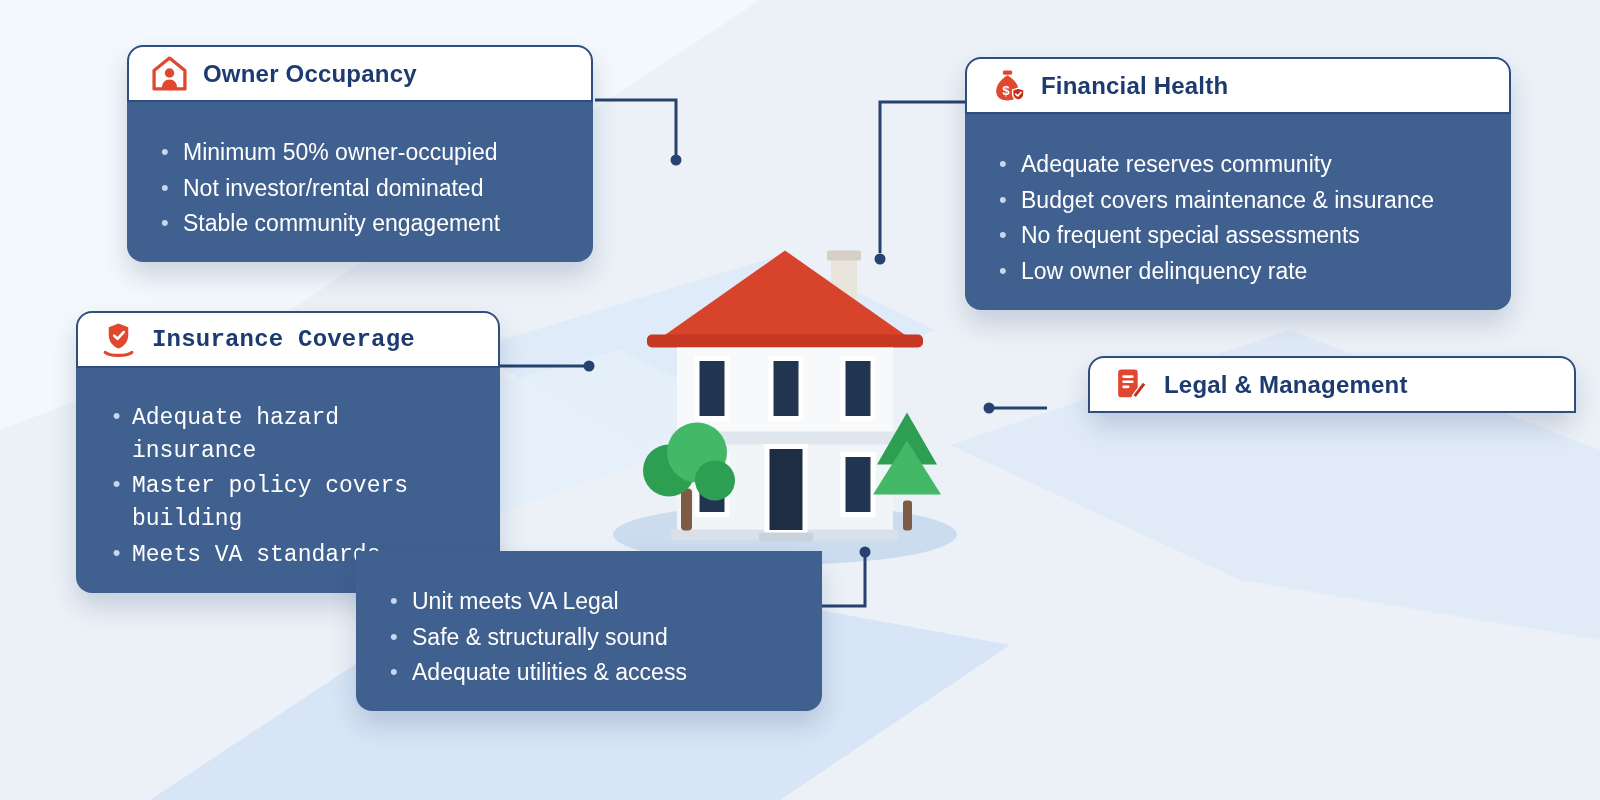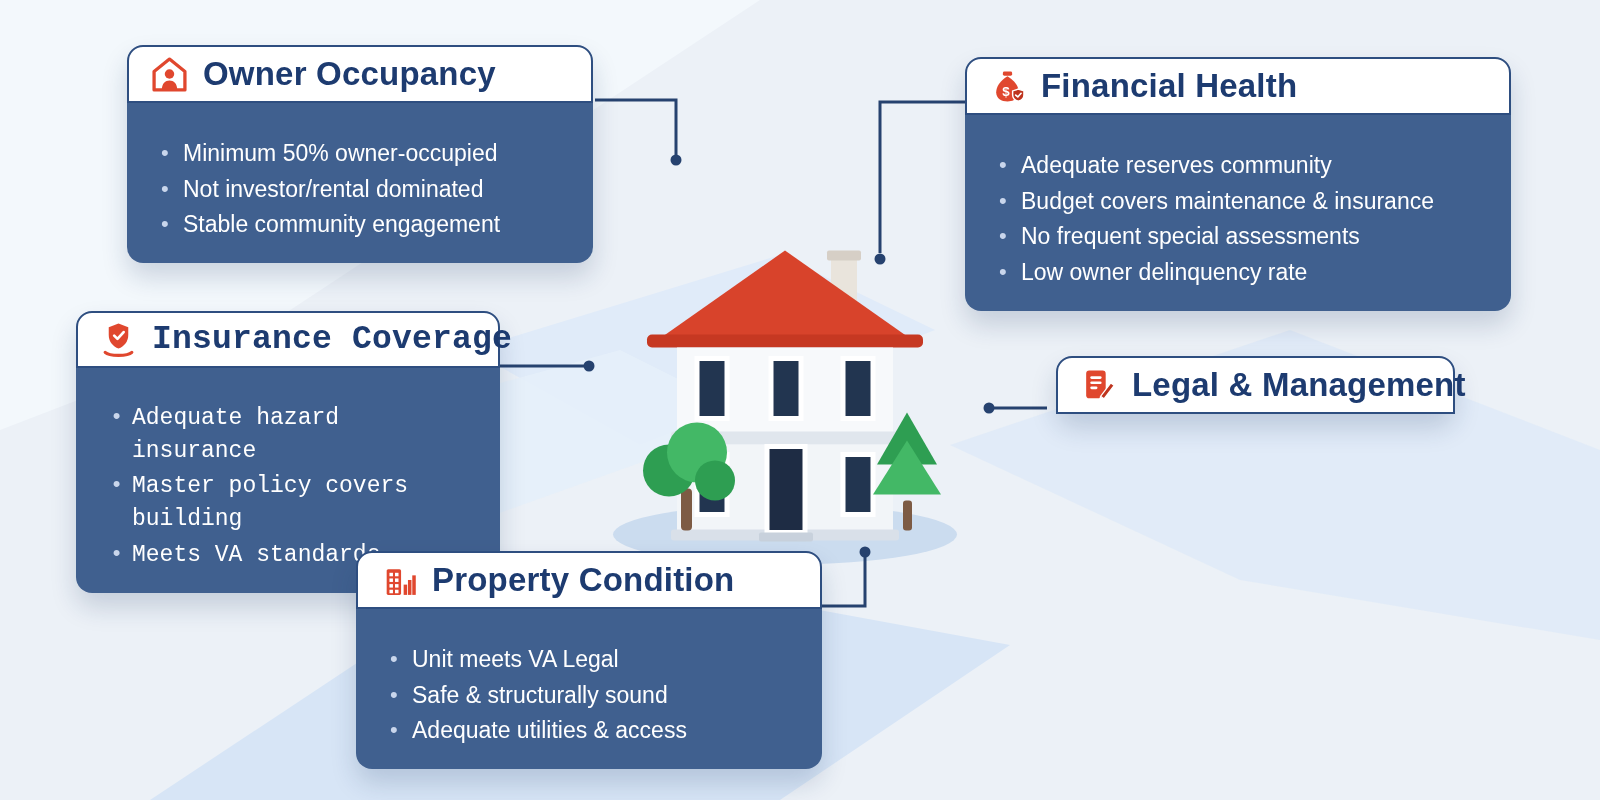--- a/index.html
+++ b/index.html
@@ -25,21 +25,21 @@
     display:flex;align-items:center;gap:15px;
     background:#FFFFFF;
     border:2px solid #2E4E80;
     border-radius:16px 16px 0 0;
     padding:8px 22px;
     box-sizing:border-box;
   }
   .card-header .icon{width:37px;height:37px;flex:0 0 auto;display:block;}
   .card-header .icon svg{width:100%;height:100%;display:block;}
   .card-title{
-    margin:0;font-size:33px;font-weight:700;color:#1D3B70;letter-spacing:.2px;
+    margin:0;font-size:24px;font-weight:700;color:#1D3B70;letter-spacing:.2px;
     white-space:nowrap;
   }
   .card-body{
     list-style:none;margin:0;
     padding:31px 24px 19px 32px;
     background:#40608F;
     border-radius:0 0 16px 16px;
   }
   .card-body li{
     position:relative;
@@ -50,21 +50,21 @@
   }
   .card-body li::before{
     content:"\2022";
     position:absolute;left:2px;top:0;
     color:#C9D6EC;font-size:22px;
   }
 
   .card-owner     {left:127px; top:45px;  width:466px;}
   .card-financial {left:965px; top:57px;  width:546px;}
   .card-insurance {left:76px;  top:311px; width:424px;font-family:Liberation Mono, monospace;}
-  .card-legal     {left:1056px;top:356px; width:399px;}
+  .card-legal     {left:1088px;top:356px; width:488px;}
   .card-property  {left:356px; top:551px; width:466px;}
 
   .house{position:absolute;left:585px;top:200px;width:400px;height:375px;}
   .house svg{width:100%;height:100%;display:block;}
 </style>
 </head>
 <body>
 
 <div class="canvas">
 
@@ -196,39 +196,20 @@
           <rect x="10" y="19" width="7" height="2.6" rx="1.3" fill="#FFFFFF"></rect>
           <polygon points="20,28.5 30,15.5 33.3,18 23.3,31" fill="#BE341E" stroke="#FFFFFF" stroke-width="1.2"></polygon>
           <polygon points="19.6,28.8 22.9,31.2 18,32.6" fill="#FFFFFF"></polygon>
         </svg>
       </span>
       <h2 class="card-title">Legal &amp; Management</h2>
     </header>
   </section>
 
   <section class="card card-property">
-    <header class="card-header">
-      <span class="icon">
-        <svg viewBox="0 0 36 36">
-          <rect x="6.5" y="7" width="14" height="25" rx="1.5" fill="#E0472E"></rect>
-          <rect x="9.2" y="10.5" width="3.4" height="3.4" fill="#FFFFFF"></rect>
-          <rect x="14.6" y="10.5" width="3.4" height="3.4" fill="#FFFFFF"></rect>
-          <rect x="9.2" y="16" width="3.4" height="3.4" fill="#FFFFFF"></rect>
-          <rect x="14.6" y="16" width="3.4" height="3.4" fill="#FFFFFF"></rect>
-          <rect x="9.2" y="21.5" width="3.4" height="3.4" fill="#FFFFFF"></rect>
-          <rect x="14.6" y="21.5" width="3.4" height="3.4" fill="#FFFFFF"></rect>
-          <rect x="9.2" y="27" width="3.4" height="3.4" fill="#FFFFFF"></rect>
-          <rect x="14.6" y="27" width="3.4" height="3.4" fill="#FFFFFF"></rect>
-          <rect x="23" y="22" width="3.4" height="10" fill="#E0472E"></rect>
-          <rect x="27.2" y="17.5" width="3.4" height="14.5" fill="#E0472E"></rect>
-          <rect x="31.4" y="13" width="3.4" height="19" fill="#E0472E"></rect>
-        </svg>
-      </span>
-      <h2 class="card-title">Property Condition</h2>
-    </header>
     <ul class="card-body">
       <li>Unit meets VA Legal</li>
       <li>Safe &amp; structurally sound</li>
       <li>Adequate utilities &amp; access</li>
     </ul>
   </section>
 
 </div>
 
 </body></html>

